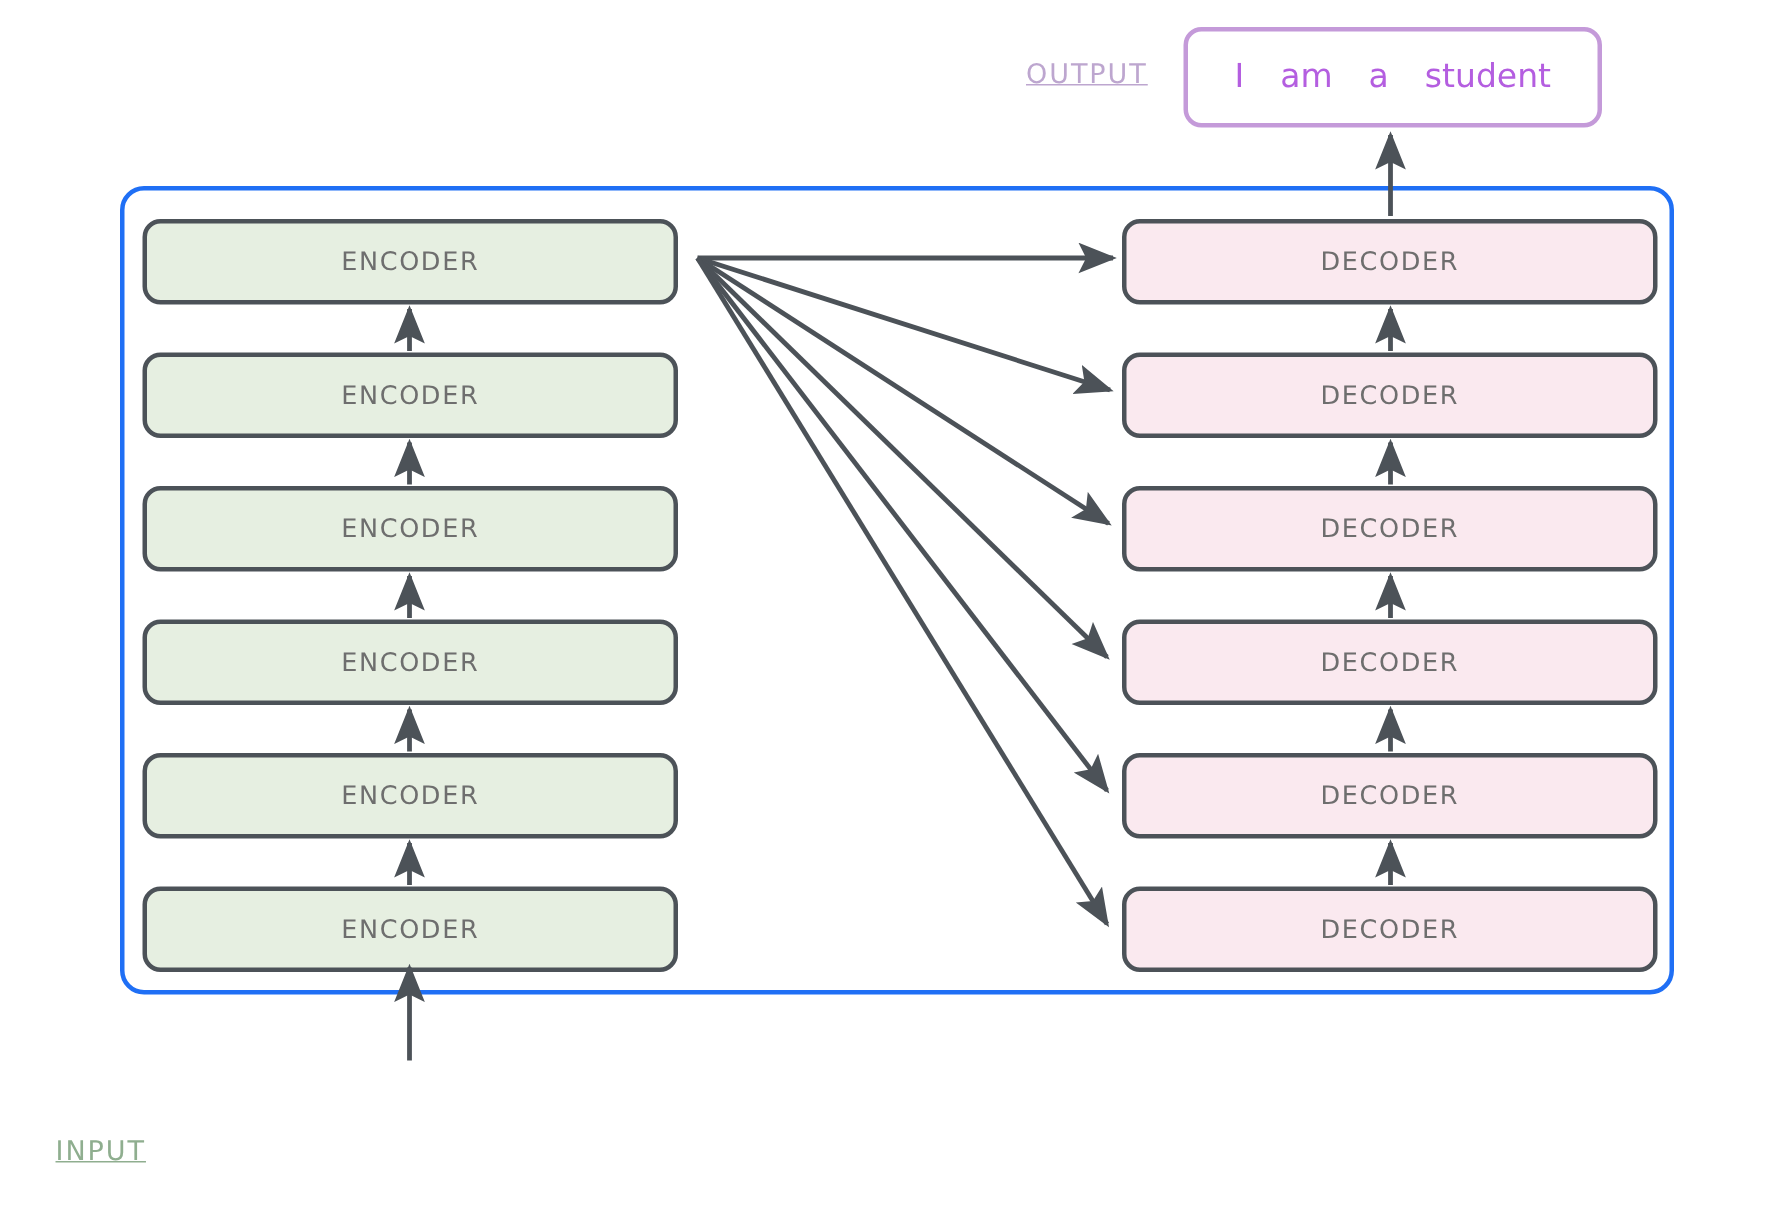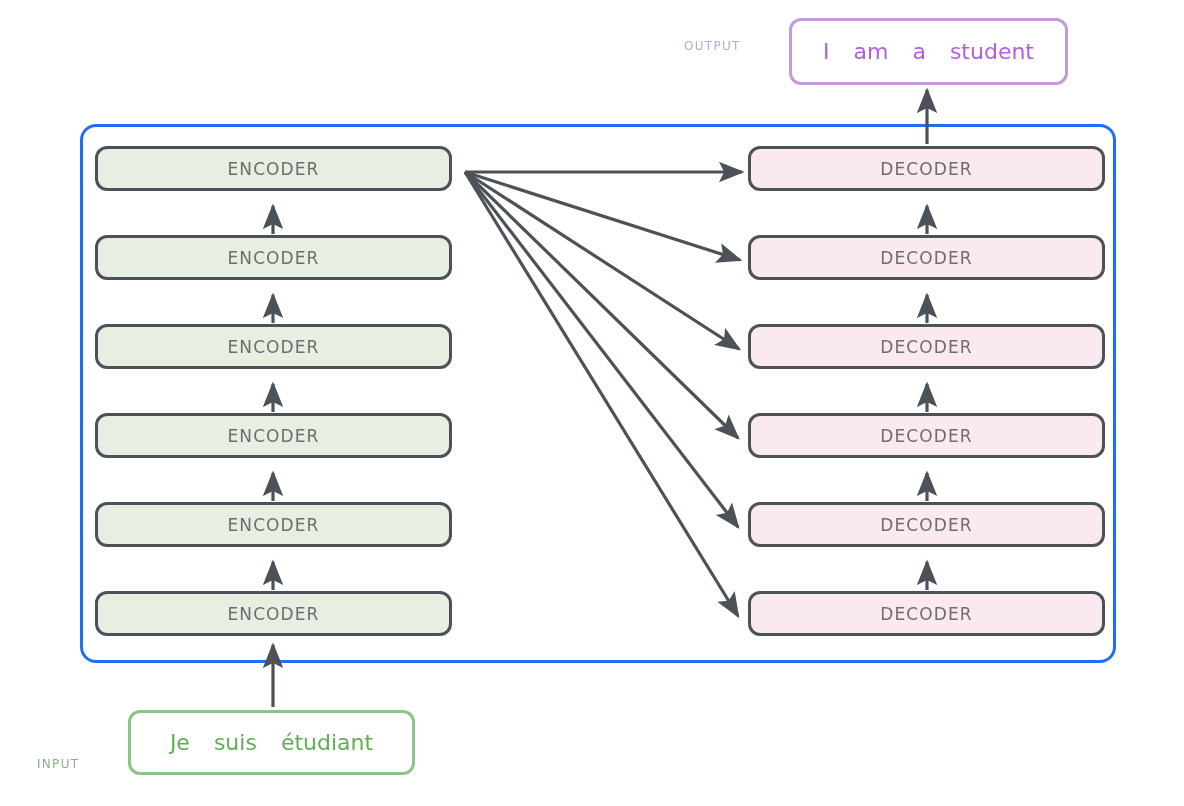--- a/index.html
+++ b/index.html
@@ -43,21 +43,21 @@
     border: 3px solid #1f6ff5;
     border-radius: 16px;
     box-sizing: border-box;
     background: transparent;
   }
 
   
   .stack-block {
     position: absolute;
     width: 357px;
-    height: 45px;
+    height: 57px;
     border: 3px solid #4c5258;
     border-radius: 12px;
     box-sizing: border-box;
     display: flex;
     align-items: center;
     justify-content: center;
     letter-spacing: 1.1px;
     font-size: 17px;
     color: #6e6e6e;
   }
@@ -97,22 +97,23 @@
     left: 789px;
     top: 18px;
     width: 279px;
     height: 67px;
     border: 3px solid #c49ad9;
     color: #b45ee0;
   }
 
   .io-label {
     position: absolute;
-    font-size: 12px;
+    font-size: 18px;
     letter-spacing: 1.3px;
+    text-decoration: underline;
   }
   #input-label {
     left: 37px;
     top: 757px;
     color: #8fae8f;
   }
   #output-label {
     left: 684px;
     top: 39px;
     color: #bda6cf;
@@ -191,25 +192,20 @@
       <line x1="465" y1="172" x2="742" y2="172"></line>
       <line x1="465" y1="172" x2="740" y2="260"></line>
       <line x1="465" y1="172" x2="739" y2="349"></line>
       <line x1="465" y1="172" x2="738" y2="438"></line>
       <line x1="465" y1="172" x2="738" y2="527"></line>
       <line x1="465" y1="172" x2="738" y2="616"></line>
     </g>
   </svg>
 
   <div class="io-label" id="input-label">INPUT</div>
-  <div class="io-box" id="input-box">
-    <span class="io-token">Je</span>
-    <span class="io-token">suis</span>
-    <span class="io-token">étudiant</span>
-  </div>
 
   <div class="io-label" id="output-label">OUTPUT</div>
   <div class="io-box" id="output-box">
     <span class="io-token">I</span>
     <span class="io-token">am</span>
     <span class="io-token">a</span>
     <span class="io-token">student</span>
   </div>
 
 </div>

